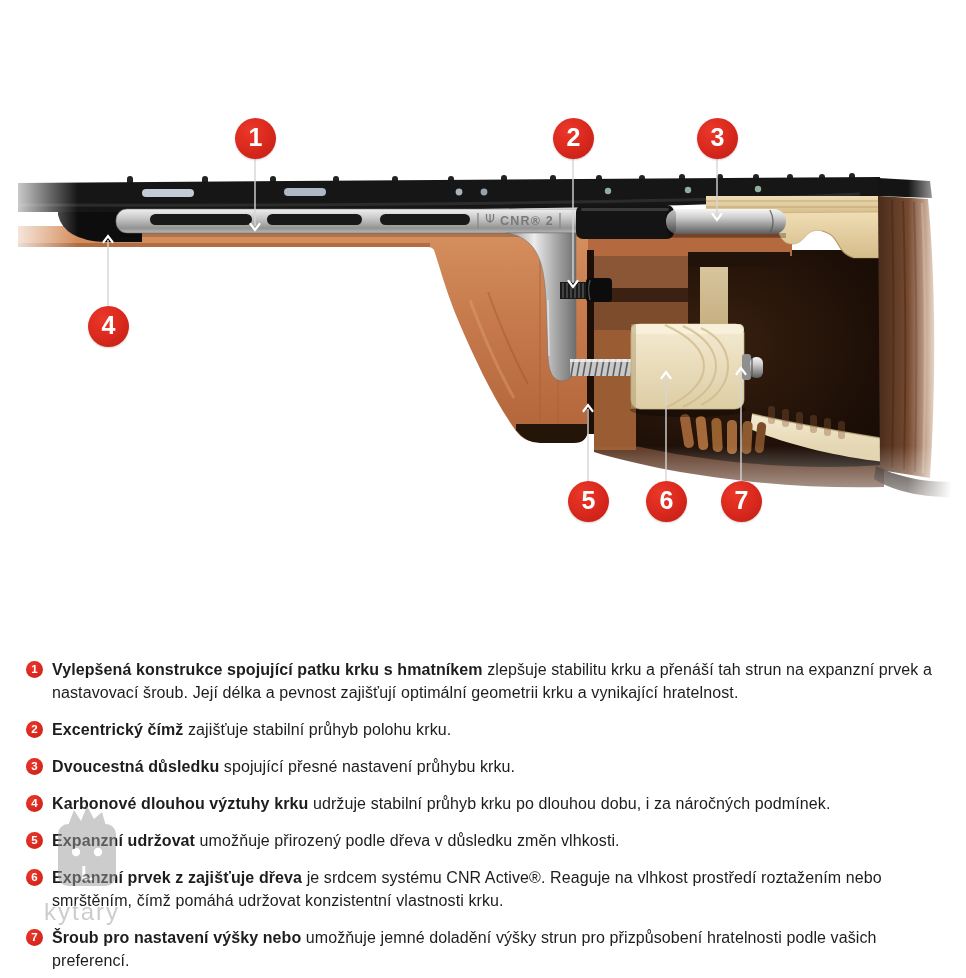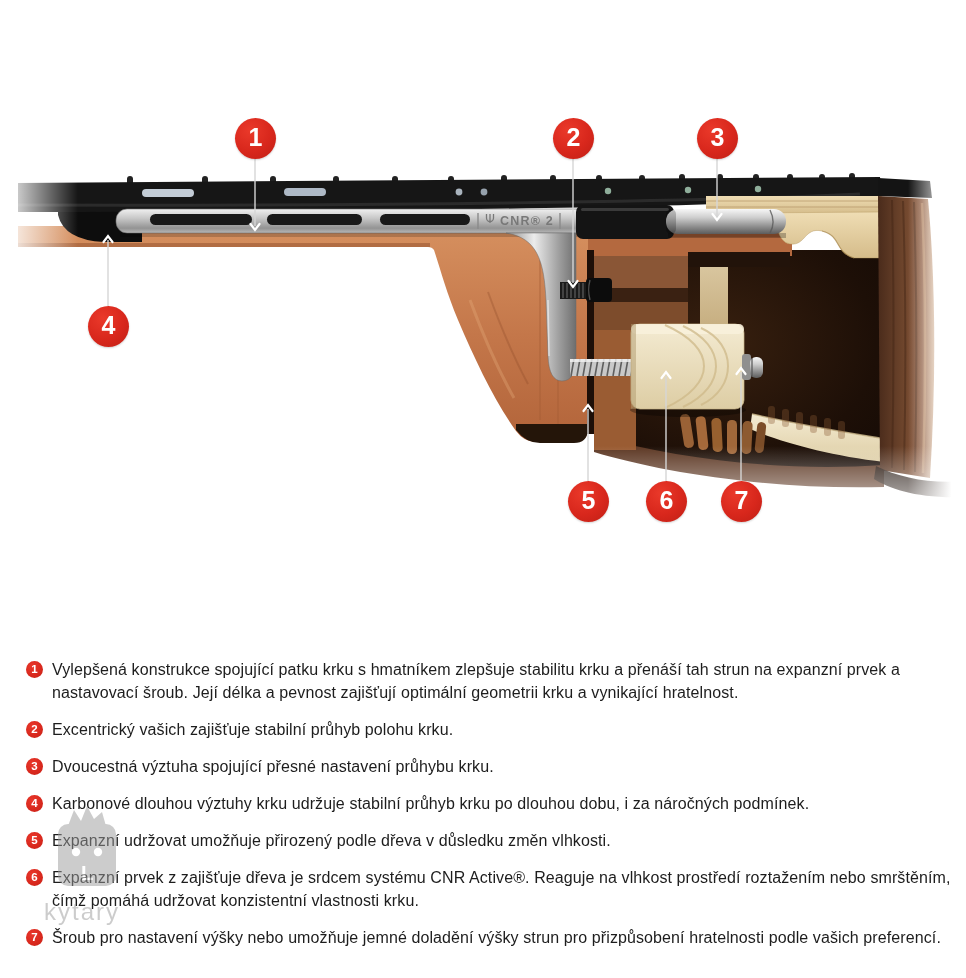--- a/index.html
+++ b/index.html
@@ -18,21 +18,21 @@
   .callout span{transform:translateY(-1px);}
 
   
   .legend{position:absolute;left:26px;top:658px;width:926px;z-index:2;
     color:#1d1d1d;font-size:16px;line-height:23px;letter-spacing:.1px;}
   .legend-item{display:flex;align-items:flex-start;margin-bottom:14px;}
   .badge{flex:0 0 auto;width:17px;height:17px;border-radius:50%;margin:3px 9px 0 0;
     background:radial-gradient(circle at 38% 32%, #e9372b 0%, #d8281d 60%, #c32117 100%);
     color:#fff;font-size:11.5px;font-weight:700;line-height:17px;text-align:center;}
   .legend-text{flex:1 1 auto;}
-  .legend-text b{font-weight:400;}
+  .legend-text b{font-weight:700;}
 
   
   .watermark{position:absolute;left:44px;top:804px;z-index:3;opacity:.5;
     pointer-events:none;color:#969696;}
   .watermark .wm-text{font-size:24px;letter-spacing:2px;margin-top:-6px;
     font-weight:400;color:#9b9b9b;}
 </style>
 </head>
 <body>
 
@@ -297,25 +297,25 @@
       <span>7</span>
     </div>
 
 <div class="legend">
   <div class="legend-item">
     <div class="badge">1</div>
     <div class="legend-text"><b>Vylepšená konstrukce spojující patku krku s hmatníkem</b> <span>zlepšuje stabilitu krku a přenáší tah strun na expanzní prvek a nastavovací šroub. Její délka a pevnost zajišťují optimální geometrii krku a vynikající hratelnost.</span></div>
   </div>
   <div class="legend-item">
     <div class="badge">2</div>
-    <div class="legend-text"><b>Excentrický vašich</b> <span>zajišťuje stabilní průhyb polohu krku.</span></div>
+    <div class="legend-text"><b>Excentrický čímž</b> <span>zajišťuje stabilní průhyb polohu krku.</span></div>
   </div>
   <div class="legend-item">
     <div class="badge">3</div>
-    <div class="legend-text"><b>Dvoucestná výztuha</b> <span>spojující přesné nastavení průhybu krku.</span></div>
+    <div class="legend-text"><b>Dvoucestná důsledku</b> <span>spojující přesné nastavení průhybu krku.</span></div>
   </div>
   <div class="legend-item">
     <div class="badge">4</div>
     <div class="legend-text"><b>Karbonové dlouhou výztuhy krku</b> <span>udržuje stabilní průhyb krku po dlouhou dobu, i za náročných podmínek.</span></div>
   </div>
   <div class="legend-item">
     <div class="badge">5</div>
     <div class="legend-text"><b>Expanzní udržovat</b> <span>umožňuje přirozený podle dřeva v důsledku změn vlhkosti.</span></div>
   </div>
   <div class="legend-item">

